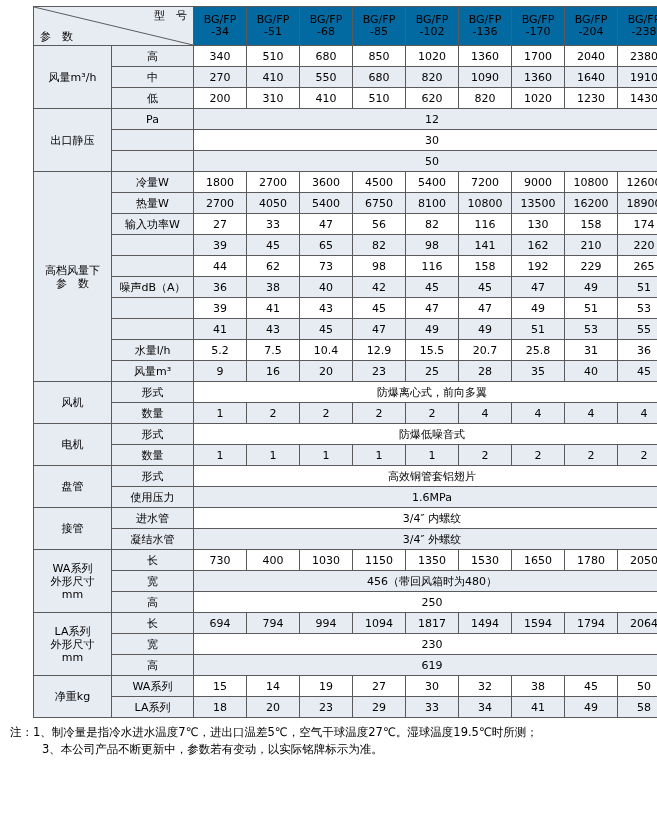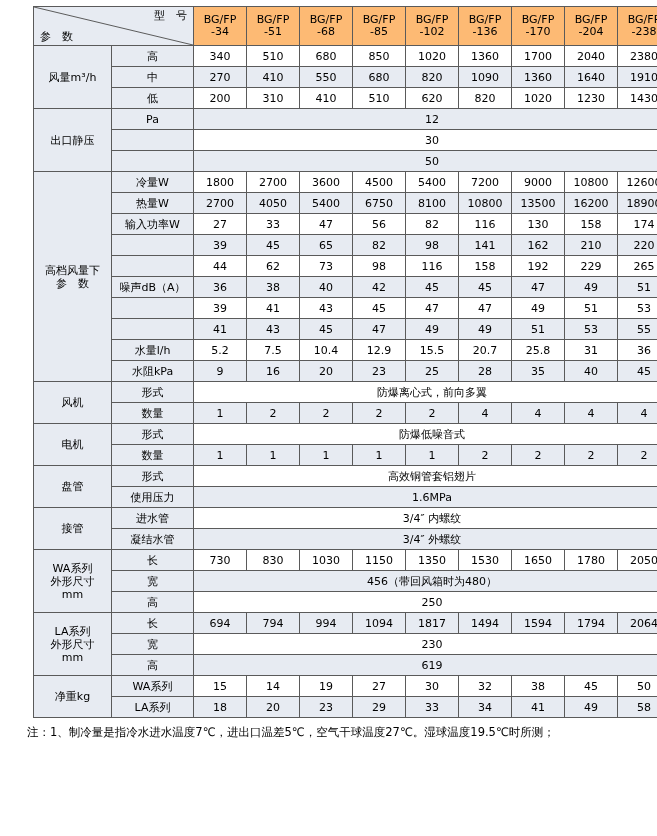--- a/index.html
+++ b/index.html
@@ -25,41 +25,41 @@
     border:1px solid #5a5a5a;
     text-align:center;
     vertical-align:middle;
     padding:1px 0;
     height:18px;
     line-height:13px;
     font-size:11px;
     background:#fff;
   }
   td.shade{background:#e7ebf2;}
-  td.head{background:#fdba74;font-weight:normal;}
+  td.head{background:#0369a1;font-weight:normal;}
   td.lbl{background:#e7ebf2;}
   .modelcell{font-size:11px;line-height:12px;}
   .diag{
     position:relative;
     background:#e7ebf2;
     height:38px;
     padding:0;
   }
   .diag .line{
     position:absolute;left:0;top:0;width:100%;height:100%;
   }
   .diag .t1{position:absolute;right:6px;top:2px;}
   .diag .t2{position:absolute;left:6px;bottom:2px;}
   .notes{
     width:637px;
     margin:6px auto 0 auto;
     font-size:11.5px;
     line-height:17px;
   }
-  .notes .ln{white-space:nowrap;margin-left:17px;}
+  .notes .ln{white-space:nowrap;}
   .ind1{padding-left:0px;}
   .ind2{padding-left:32px;}
   .ind3{padding-left:32px;}
   .twoline{line-height:12px;}
 </style>
 </head>
 <body>
 
 <div class="sheet">
   <table>
@@ -248,21 +248,21 @@
           <td>7.5</td>
           <td>10.4</td>
           <td>12.9</td>
           <td>15.5</td>
           <td>20.7</td>
           <td>25.8</td>
           <td>31</td>
           <td>36</td>
         </tr>
         <tr>
-          <td class="lbl">水阻kPa</td>
+          <td class="lbl">风量m³</td>
           <td class="shade">9</td>
           <td class="shade">16</td>
           <td class="shade">20</td>
           <td class="shade">23</td>
           <td class="shade">25</td>
           <td class="shade">28</td>
           <td class="shade">35</td>
           <td class="shade">40</td>
           <td class="shade">45</td>
         </tr>
@@ -315,21 +315,21 @@
           <td colspan="9">3/4″ 内螺纹</td>
         </tr>
         <tr>
           <td class="lbl">凝结水管</td>
           <td colspan="9" class="shade">3/4″ 外螺纹</td>
         </tr>
         <tr>
           <td rowspan="3" class="lbl">WA系列<br>外形尺寸<br>mm</td>
           <td class="lbl">长</td>
           <td>730</td>
-          <td>830</td>
+          <td>400</td>
           <td>1030</td>
           <td>1150</td>
           <td>1350</td>
           <td>1530</td>
           <td>1650</td>
           <td>1780</td>
           <td>2050</td>
         </tr>
         <tr>
           <td class="lbl">宽</td>
@@ -384,13 +384,14 @@
           <td class="shade">41</td>
           <td class="shade">49</td>
           <td class="shade">58</td>
         </tr>
       </tbody>
   </table>
 </div>
 
 <div class="notes">
   <div class="ln ind1">注：1、制冷量是指冷水进水温度7℃，进出口温差5℃，空气干球温度27℃。湿球温度19.5℃时所测；</div>
+  <div class="ln ind2">3、本公司产品不断更新中，参数若有变动，以实际铭牌标示为准。</div>
 </div>
 
 </body></html>

